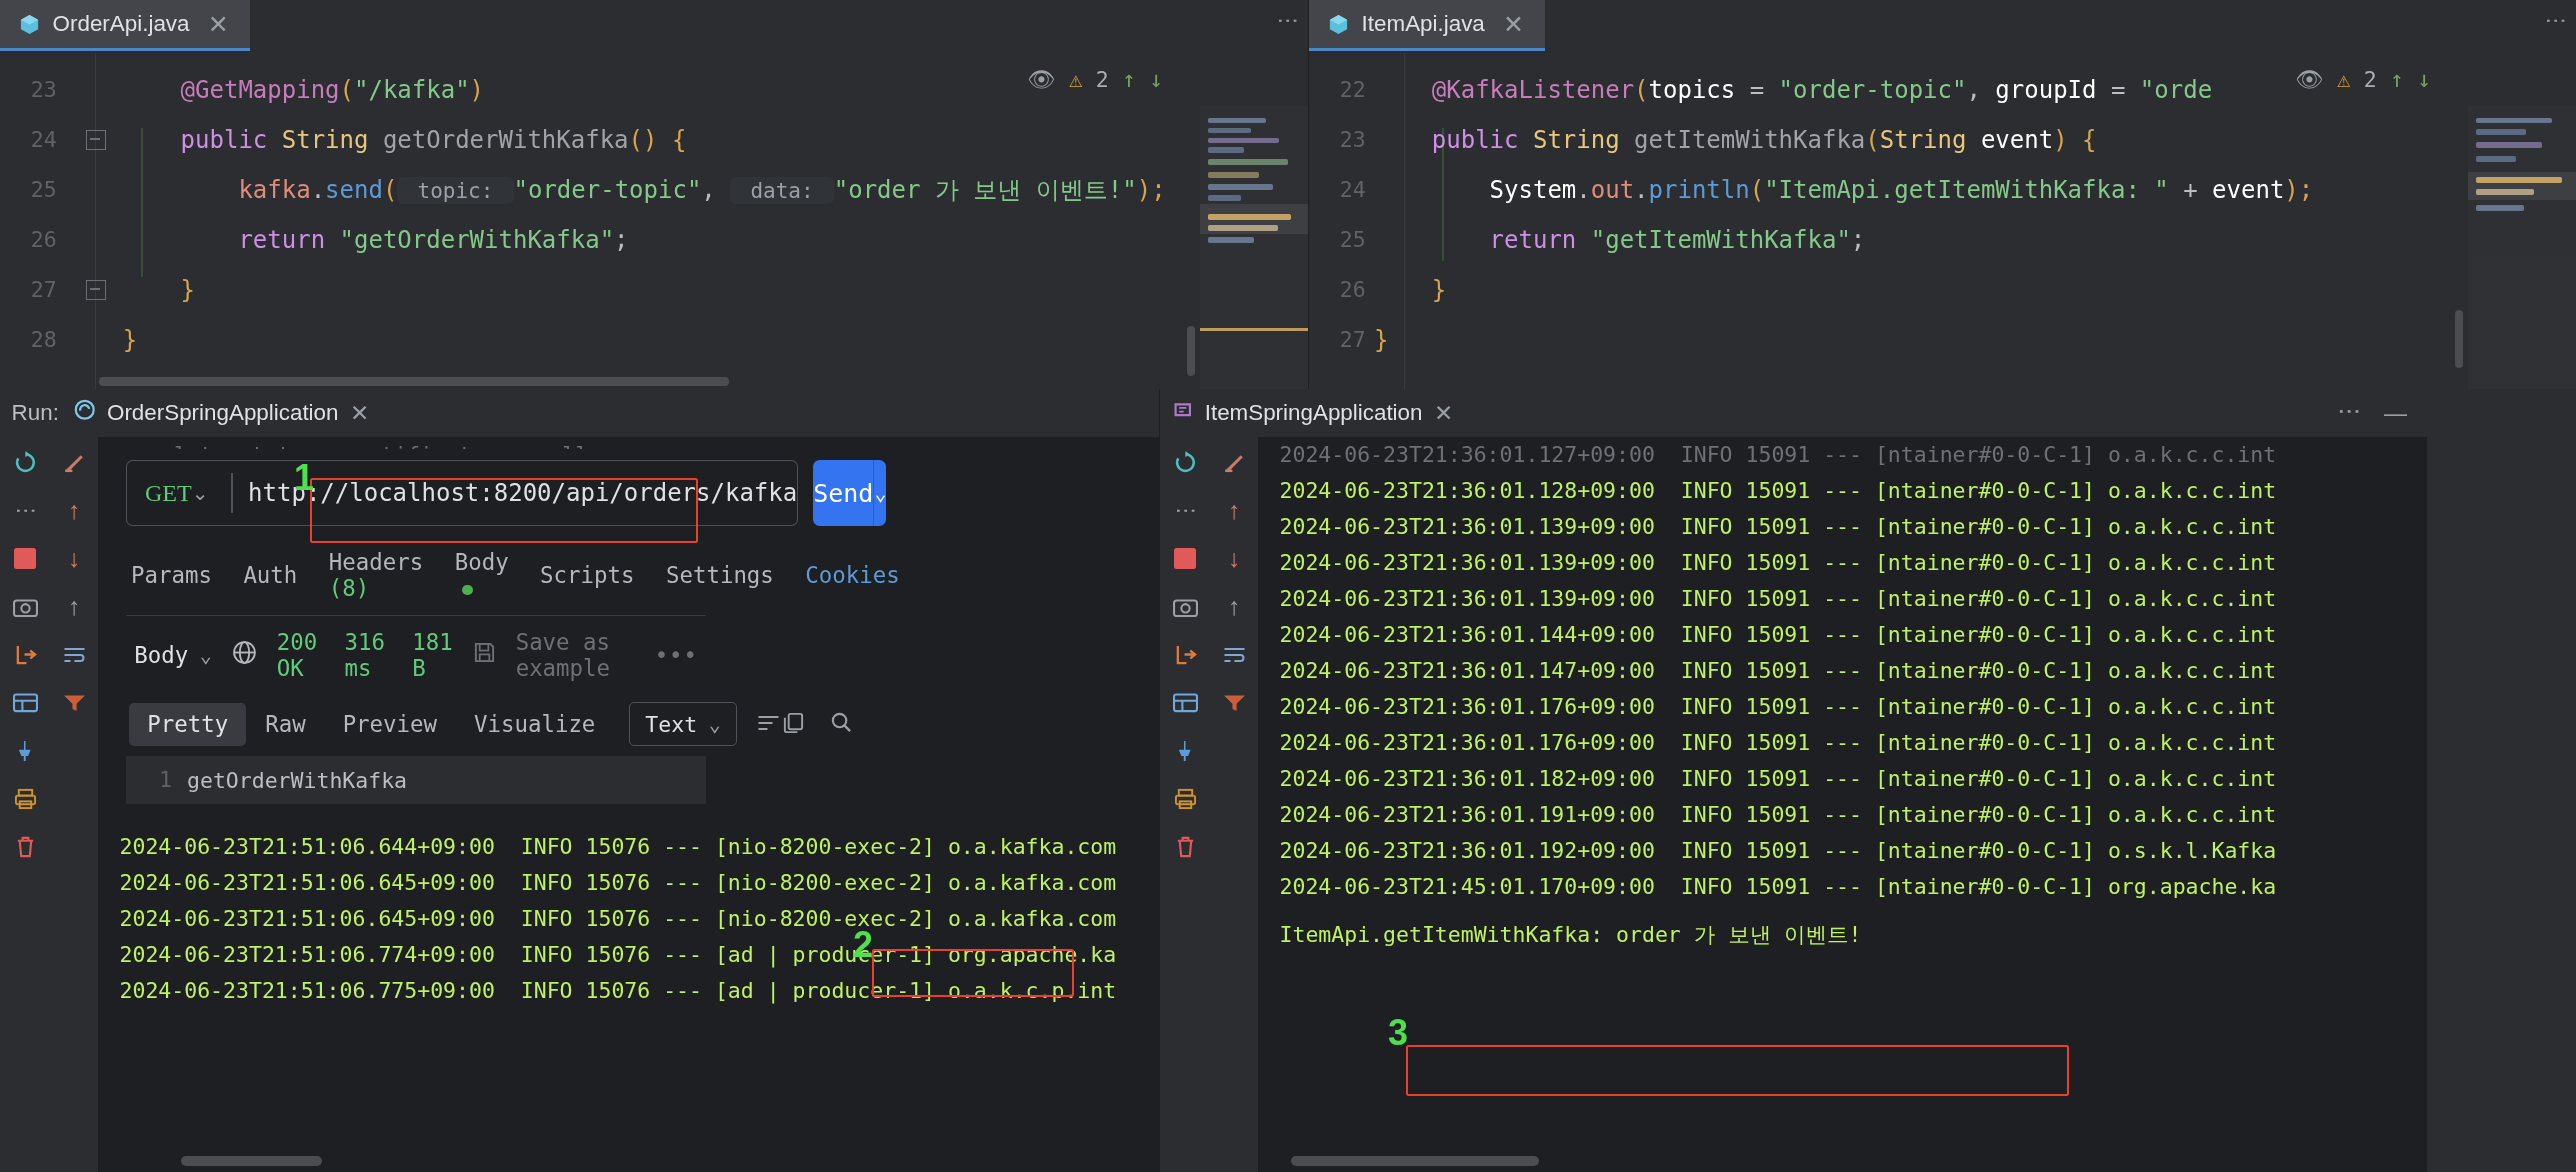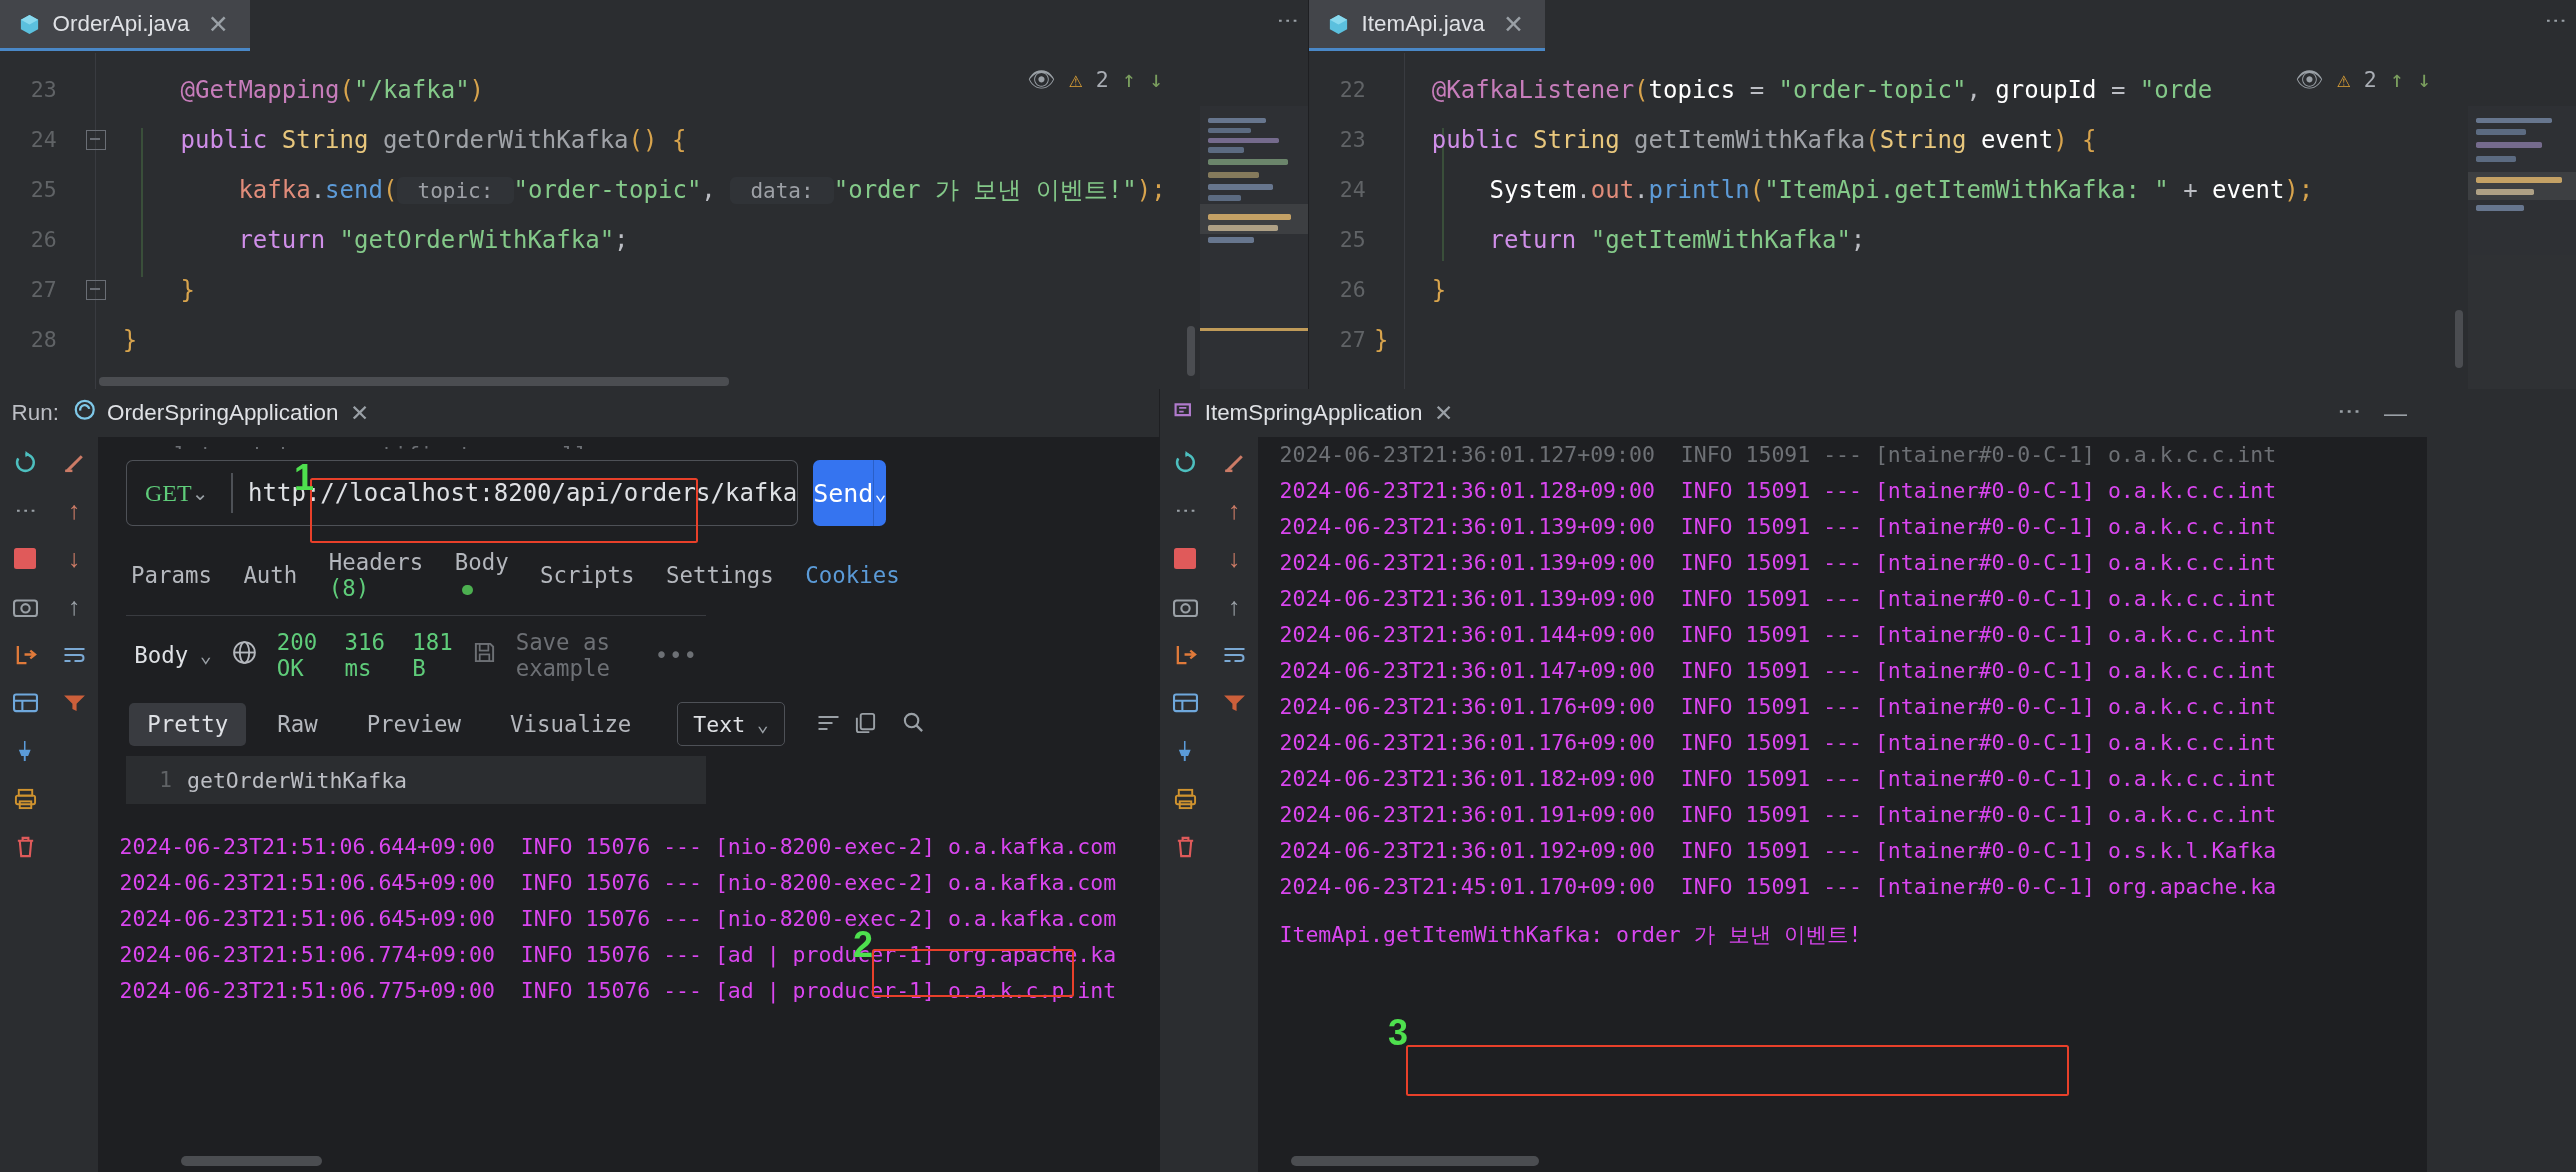--- a/index.html
+++ b/index.html
@@ -72,21 +72,21 @@
 
   .run-body { position:relative; display:flex; height:calc(100% - 48px); }
   .side-toolbar { width:50px; background:#2b2d30; display:flex; flex-direction:column;
                   align-items:center; padding-top:6.6px; gap:1.7px; }
   .side-toolbar2 { width:48px; background:#2b2d30; display:flex; flex-direction:column;
                   align-items:center; padding-top:6.6px; gap:1.7px; }
   .tb-ico { width:38px; height:38px; display:flex; align-items:center; justify-content:center;
             font-size:21.5px; color:#9aa0a6; margin-bottom:8.3px; }
 
   .console { flex:1; position:relative; background:#1e1f22; overflow:hidden; font-family:"DejaVu Sans Mono", monospace; }
-  .log-line { font-size:21.5px; color:#d946ef; white-space:pre; height:36px; line-height:36px;
+  .log-line { font-size:21.5px; color:#bef264; white-space:pre; height:36px; line-height:36px;
               font-family:"DejaVu Sans Mono", monospace; padding-left:21.5px; }
   .log-line.dim { color:#6d7075; }
 
   
   .http { position:absolute; left:28px; top:11.6px; width:580px; background:#1e1f22; z-index:5; }
 
   .url-row { display:flex; align-items:center; gap:0; padding:11.6px 0 8.3px 0; }
   .method-box { width:166px; height:66px; border:1.7px solid #4e5157; border-right:none;
                 border-radius:6.6px 0 0 6.6px; display:flex; align-items:center; justify-content:space-between;
                 padding:0 18px; background:#1e1f22;font-family:Liberation Serif, serif; }
@@ -104,21 +104,21 @@
   .req-tabs { display:flex; align-items:center; gap:31.5px; padding:15px 5px 13.3px 5px; font-size:22.4px; color:#b4b7bd; }
   .req-tabs .dot { display:inline-block; width:10.8px; height:10.8px; background:#4caf50; border-radius:50%; margin-left:7.5px; vertical-align:middle; }
   .cookies { margin-left:auto; color:#5b9bd8; font-size:22.4px; }
   .hr { height:0.8px; background:#393b40; }
 
   .resp-row { display:flex; align-items:center; gap:20px; padding:13.3px 8.3px; font-size:22.4px; }
   .resp-body-sel { display:flex; align-items:center; gap:11.6px; color:#dfe1e5; font-size:22.4px; }
   .green { color:#5fcc7a; }
   .muted { color:#6d7075; }
 
-  .view-tabs { display:flex; align-items:center; gap:13px; padding:8.3px 8.3px 10px 3.3px; }
+  .view-tabs { display:flex; align-items:center; gap:1px; padding:8.3px 8.3px 10px 3.3px; }
   .vtab { padding:8.3px 18px; font-size:22.4px; color:#b4b7bd; border-radius:5px; }
   .vtab.active { background:#393b40; color:#dfe1e5; }
   .fmt-sel { margin-left:15px; display:flex; align-items:center; gap:11.6px; padding:8.3px 15px;
              border:0.8px solid #4e5157; border-radius:5px; color:#dfe1e5; font-size:21.5px; }
 
   .resp-code { background:#2b2d30; height:48px; display:flex; align-items:center; }
   .resp-ln { width:61px; text-align:right; color:#606366; font-size:21px; padding-right:15px; font-family:"DejaVu Sans Mono", monospace; }
   .resp-txt { color:#bcbec4; font-size:21.5px; font-family:"DejaVu Sans Mono", monospace; }
 
   

